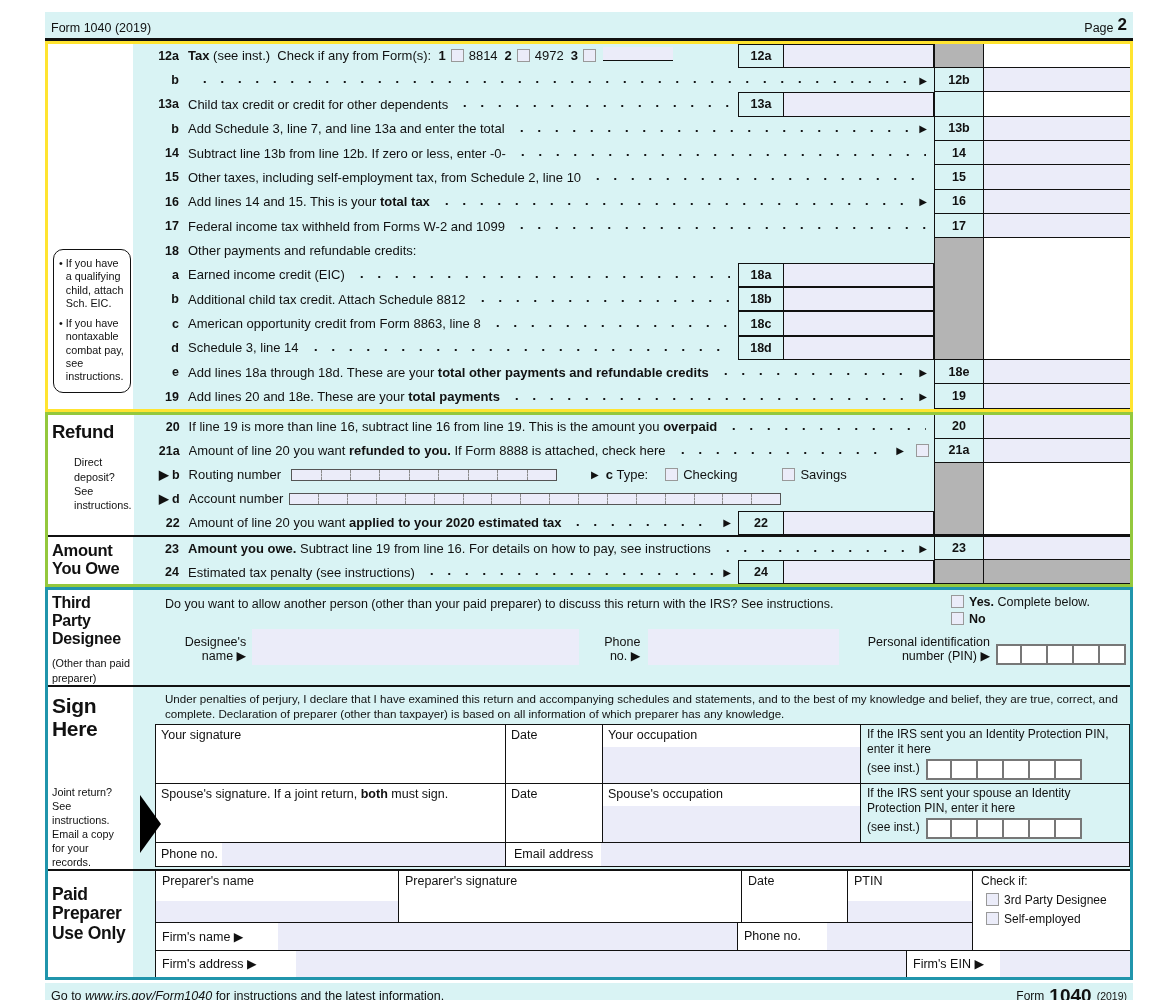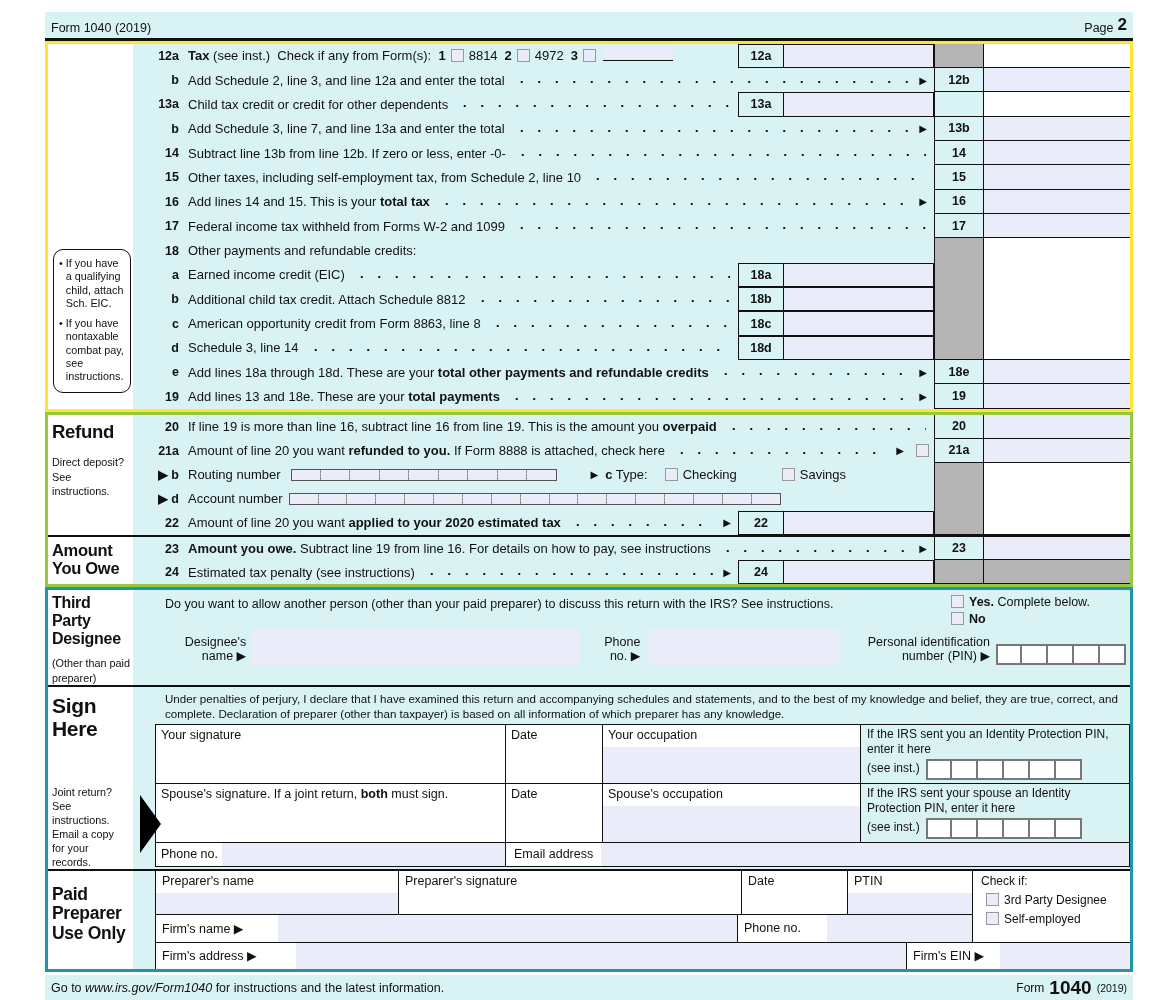--- a/index.html
+++ b/index.html
@@ -26,21 +26,21 @@
   .sec-green{border:3px solid var(--green);}
   .sec-teal{border:3.5px solid var(--teal);}
   .subsec{display:flex;}
   .hdiv{height:2px; background:var(--line);}
   .leftcol{flex:0 0 85px; background:#fff; position:relative; padding-left:4px;}
   .rows{flex:1; background:var(--cyan); display:flex; flex-direction:column; min-width:0;}
   .bigtitle{font-weight:bold; white-space:pre-line; line-height:1.12; padding-top:7px; letter-spacing:-0.3px;}
   .t-refund{font-size:18.5px;} .t-owe{font-size:16.5px; padding-top:4px;}
   .t-tp{font-size:16px; padding-top:4px;} .t-sign{font-size:21px;} .t-paid{font-size:17.5px; padding-top:14px;}
   .note{font-size:10.8px; line-height:1.3; padding-right:2px;}
-  .n-refund{margin-top:13px;} .n-tp{margin-top:9px;} .n-sign{margin-top:44px; width:78px;}
+  .n-refund{margin-top:13px;margin-left:22px;} .n-tp{margin-top:9px;} .n-sign{margin-top:44px; width:78px;}
 
   
   .sec-tax .frow{height:24.35px;}
   .sec-ref .frow{height:24px;}
   .sec-owe .frow{height:23.5px;}
   .frow{display:flex; align-items:center;}
   .fnum{flex:0 0 55px; text-align:right; padding-right:9px; font-weight:bold; font-size:12.5px; white-space:nowrap;}
   .fdesc{flex:1 1 auto; display:flex; align-items:center; font-size:13px; min-width:0; white-space:pre; overflow:hidden;}
   .bb{font-weight:bold;} .ii{font-style:italic;}
   .dots{flex:1 1 20px; min-width:10px; height:10px; margin:4px 8px 0 6px;
@@ -101,21 +101,21 @@
   .plabel{flex:0 0 66px; padding-left:5px; display:flex; align-items:center;}
   .lavf1{flex:0 0 283px; background:var(--lav);}
   .elabel{flex:0 0 96px; padding-left:8px; border-left:1.1px solid var(--line); display:flex; align-items:center;}
   .lavf2{flex:1; background:var(--lav);}
 
   
   .ppbody{flex:1; background:var(--cyan); min-width:0;}
   .pptable{margin-left:22px; border-left:1.2px solid var(--line); background:#fff;}
   .pptop{display:flex;}
   .ppmain{flex:1; min-width:0;}
-  .pprow1{display:flex; height:44px; border-bottom:1.1px solid var(--line);}
+  .pprow1{display:flex; height:52px; border-bottom:1.1px solid var(--line);}
   .pc{position:relative; border-right:1.1px solid var(--line); padding:3px 6px; font-size:12.5px;}
   .pc-name{flex:0 0 243px;} .pc-sig{flex:0 0 343px;} .pc-date{flex:0 0 106px;} .pc-ptin{flex:1; border-right:none;}
   .pc .lavarea{position:absolute; left:0; right:0; bottom:0; height:21px; background:var(--lav);}
   .pprow2{display:flex; height:27px; align-items:stretch; font-size:12.5px;}
   .fl2{display:flex; align-items:center; padding-left:6px; white-space:nowrap;}
   .fl2.bl{border-left:1.1px solid var(--line);}
   .w-fname{flex:0 0 122px;} .w-phone{flex:0 0 90px;} .w-faddr{flex:0 0 140px;} .w-ein{flex:0 0 94px;}
   .grow{flex:1; align-self:stretch; background:var(--lav);}
   .w145{flex:0 0 145px; align-self:stretch; background:var(--lav);}
   .w130{flex:0 0 130px; align-self:stretch; background:var(--lav);}
@@ -156,21 +156,21 @@
           <div class="fdesc"><span class="bb">Tax</span><span> (see inst.)  Check if any from Form(s):  </span><span class="bb">1</span><span class="cbx"></span><span>8814</span><span style="flex: 0 0 7px;"></span><span class="bb">2</span><span class="cbx"></span><span>4972</span><span style="flex: 0 0 7px;"></span><span class="bb">3</span><span class="cbx"></span><span class="blankline" style="width: 70px;"></span></div>
           <div class="ibox">
             <div class="il">12a</div>
             <div class="if"></div>
           </div>
           <div class="rl gray"></div>
           <div class="rc white"></div>
         </div>
         <div class="frow">
           <span class="fnum">b</span>
-          <div class="fdesc"><span>Add Schedule 2, line 3, and line 12a and enter the total</span><span class="dots"></span><span class="arr">▶</span></div>
+          <div class="fdesc"><span class="dots"></span><span class="arr">▶</span></div>
           <div class="rl">12b</div>
           <div class="rc lav"></div>
         </div>
         <div class="frow">
           <span class="fnum">13a</span>
           <div class="fdesc"><span>Child tax credit or credit for other dependents</span><span class="dots"></span></div>
           <div class="ibox">
             <div class="il">13a</div>
             <div class="if"></div>
           </div>
@@ -254,21 +254,21 @@
           <div class="rc white"></div>
         </div>
         <div class="frow">
           <span class="fnum">e</span>
           <div class="fdesc"><span>Add lines 18a through 18d. These are your </span><span class="bb">total other payments and refundable credits</span><span class="dots"></span><span class="arr">▶</span></div>
           <div class="rl">18e</div>
           <div class="rc lav"></div>
         </div>
         <div class="frow">
           <span class="fnum">19</span>
-          <div class="fdesc"><span>Add lines 13 and 18e. These are your </span><span class="bb">total payments</span><span class="dots"></span><span class="arr">▶</span></div>
+          <div class="fdesc"><span>Add lines 20 and 18e. These are your </span><span class="bb">total payments</span><span class="dots"></span><span class="arr">▶</span></div>
           <div class="rl">19</div>
           <div class="rc lav"></div>
         </div>
       </div>
   </div>
 
   <div class="sec-green">
     <div class="subsec">
       <div class="leftcol">
         <div class="bigtitle t-refund">Refund</div>

